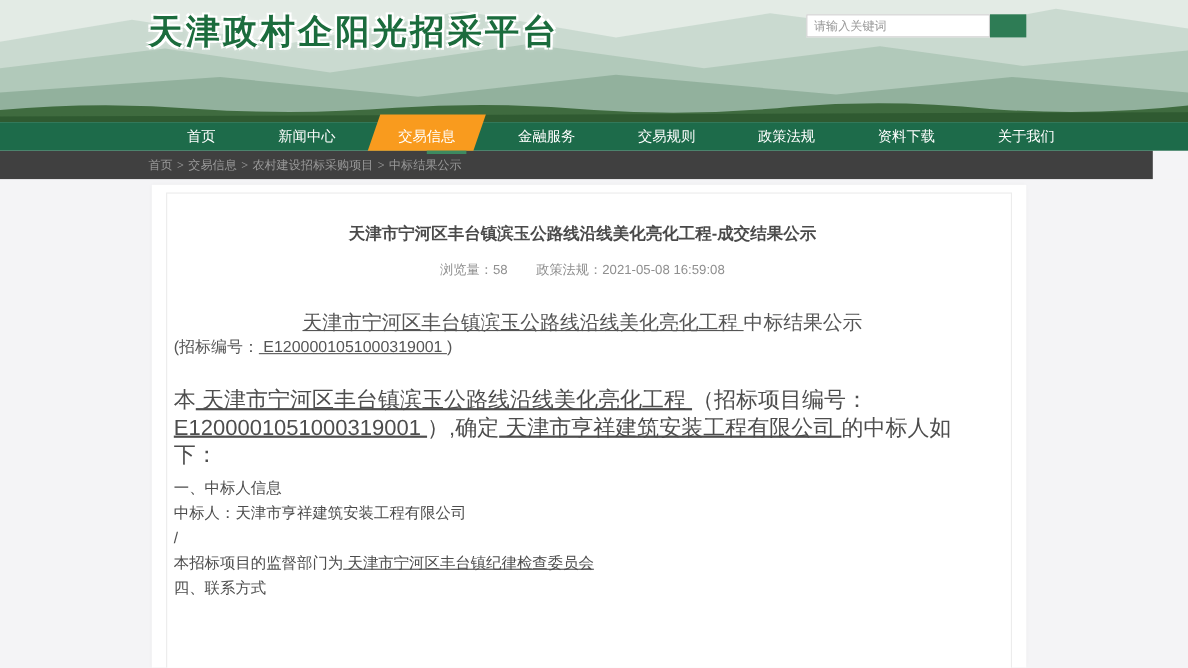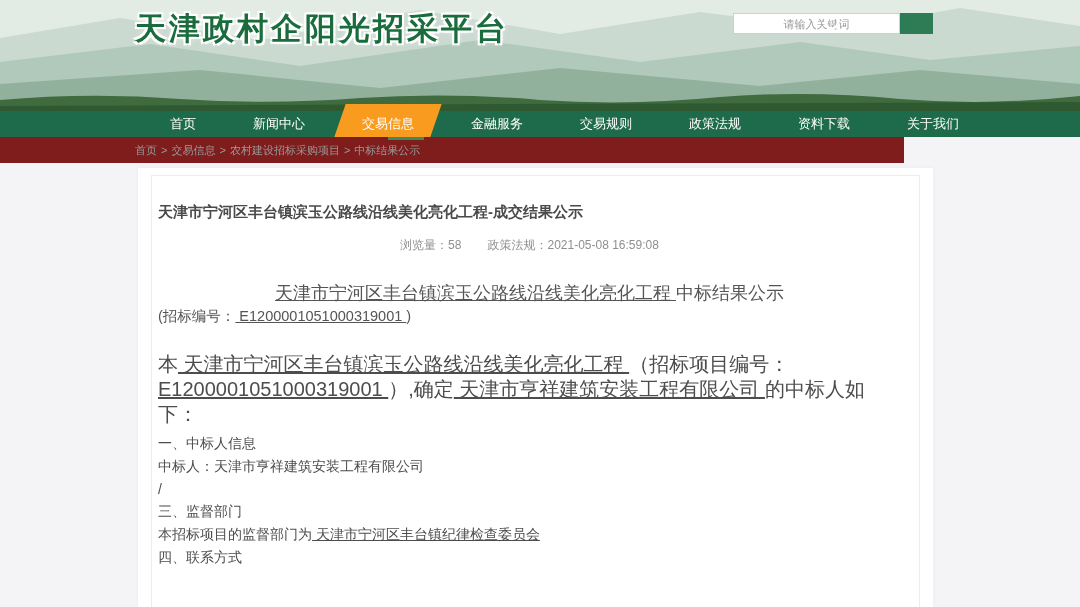--- a/index.html
+++ b/index.html
@@ -8,51 +8,51 @@
 
   
   .banner { position:relative; width:1080px; height:111px; overflow:hidden;
     background:linear-gradient(180deg,#eef2ee 0%,#dde8e1 40%,#c9d9cd 75%,#b8cdbd 100%); }
   .banner svg { position:absolute; left:0; top:0; width:100%; height:100%; }
   .site-title { position:absolute; left:135px; top:8px; font-size:31px; font-weight:bold;
     letter-spacing:3px; color:#1b6c3d;
     text-shadow:-2px -2px 0 #fff,2px -2px 0 #fff,-2px 2px 0 #fff,2px 2px 0 #fff,0 0 6px #ffffffcc; }
   .search-wrap { position:absolute; left:733px; top:13px; display:flex; height:21px; }
   .search-input { width:167px; height:21px; border:1px solid #cfcfcf; background:#fff;
-    font-size:11px; padding:0 6px; color:#333; outline:none;text-align:center; }
+    font-size:11px; padding:0 6px; color:#333; outline:none; }
   .search-input::placeholder { color:#999; }
   .search-btn { width:33px; height:21px; background:#2e7c55; border:none; cursor:pointer;
     display:flex; align-items:center; justify-content:center; }
 
   
   .nav { position:relative; width:1080px; height:26px; background:#1d6b4a;
     display:flex; align-items:center; z-index:5; }
   .nav-item { position:relative; color:#fff; font-size:13px; height:26px; line-height:26px;
     padding:0 10px; margin-right:37px; cursor:pointer; white-space:nowrap; }
   .nav-item:first-child { margin-left:160px; }
   .nav-item.active { z-index:1; }
   .nav-item.active::before { content:""; position:absolute; left:-12px; right:-12px;
     top:-7px; bottom:0; background:#f99b1e; transform:skewX(-19deg); z-index:-1; }
   .tab-accent { position:absolute; left:50%; top:26px; width:36px; height:3px;
     background:#3d8a60; }
 
   
-  .crumb-bar { width:904px; height:26px; background:#7f1d1d; display:flex; align-items:center; }
+  .crumb-bar { width:1048px; height:26px; background:#404040; display:flex; align-items:center;font-family:Liberation Serif, serif; }
   .crumb { margin-left:135px; font-size:11px; color:#999; }
   .crumb a { color:#999; text-decoration:none; cursor:pointer; }
   .crumb .sep { margin:0 4px; color:#999; }
 
   
   .page-body { width:1080px; height:444px; background:#f4f4f6; padding-top:5px; }
   .card { margin-left:138px; width:795px; height:100%; background:#fff;
     box-shadow:0 0 4px rgba(0,0,0,0.04); padding:7px 13px 0 13px; }
   .inner { width:100%; height:460px; border:1px solid #ececec; background:#fff;
     padding:20px 18px 0 6px; }
 
-  .doc-title { font-size:15px; font-weight:bold; color:#4a4a4a;
+  .doc-title { text-align:center; font-size:15px; font-weight:bold; color:#4a4a4a;
     margin-top:7px; }
   .doc-meta { text-align:center; font-size:12px; color:#8f8f8f; margin-top:15px; }
   .doc-meta .gap { display:inline-block; width:26px; }
 
   .subtitle { text-align:center; font-size:18px; color:#555; margin-top:28px; line-height:23px; }
   .subtitle2 { text-align:left; font-size:14.5px; color:#555; line-height:23px; }
   .u { text-decoration:underline; }
 
   .para { font-size:20px; color:#4d4d4d; line-height:25px; margin-top:24px; }
   .lines { font-size:14px; color:#4d4d4d; margin-top:5px; }
@@ -114,21 +114,20 @@
 
       <div class="subtitle"><span class="u"> 天津市宁河区丰台镇滨玉公路线沿线美化亮化工程 </span><span>中标结果公示</span></div>
       <div class="subtitle2"><span>(招标编号：</span><span class="u"> E1200001051000319001 </span><span>)</span></div>
 
       <div class="para"><span>本</span><span class="u"> 天津市宁河区丰台镇滨玉公路线沿线美化亮化工程 </span><span>（招标项目编号：</span><span class="u"> E1200001051000319001 </span><span>）,确定</span><span class="u"> 天津市亨祥建筑安装工程有限公司 </span><span>的中标人如下：</span></div>
 
       <div class="lines">
         <div class="ln">一、中标人信息</div>
         <div class="ln">中标人：天津市亨祥建筑安装工程有限公司</div>
         <div class="ln">/</div>
-        <div class="ln">三、监督部门</div>
         <div class="ln"><span>本招标项目的监督部门为</span><span class="u"> 天津市宁河区丰台镇纪律检查委员会</span></div>
         <div class="ln">四、联系方式</div>
 
       </div>
 
     </div>
   </div>
 </div>
 
 </body></html>

